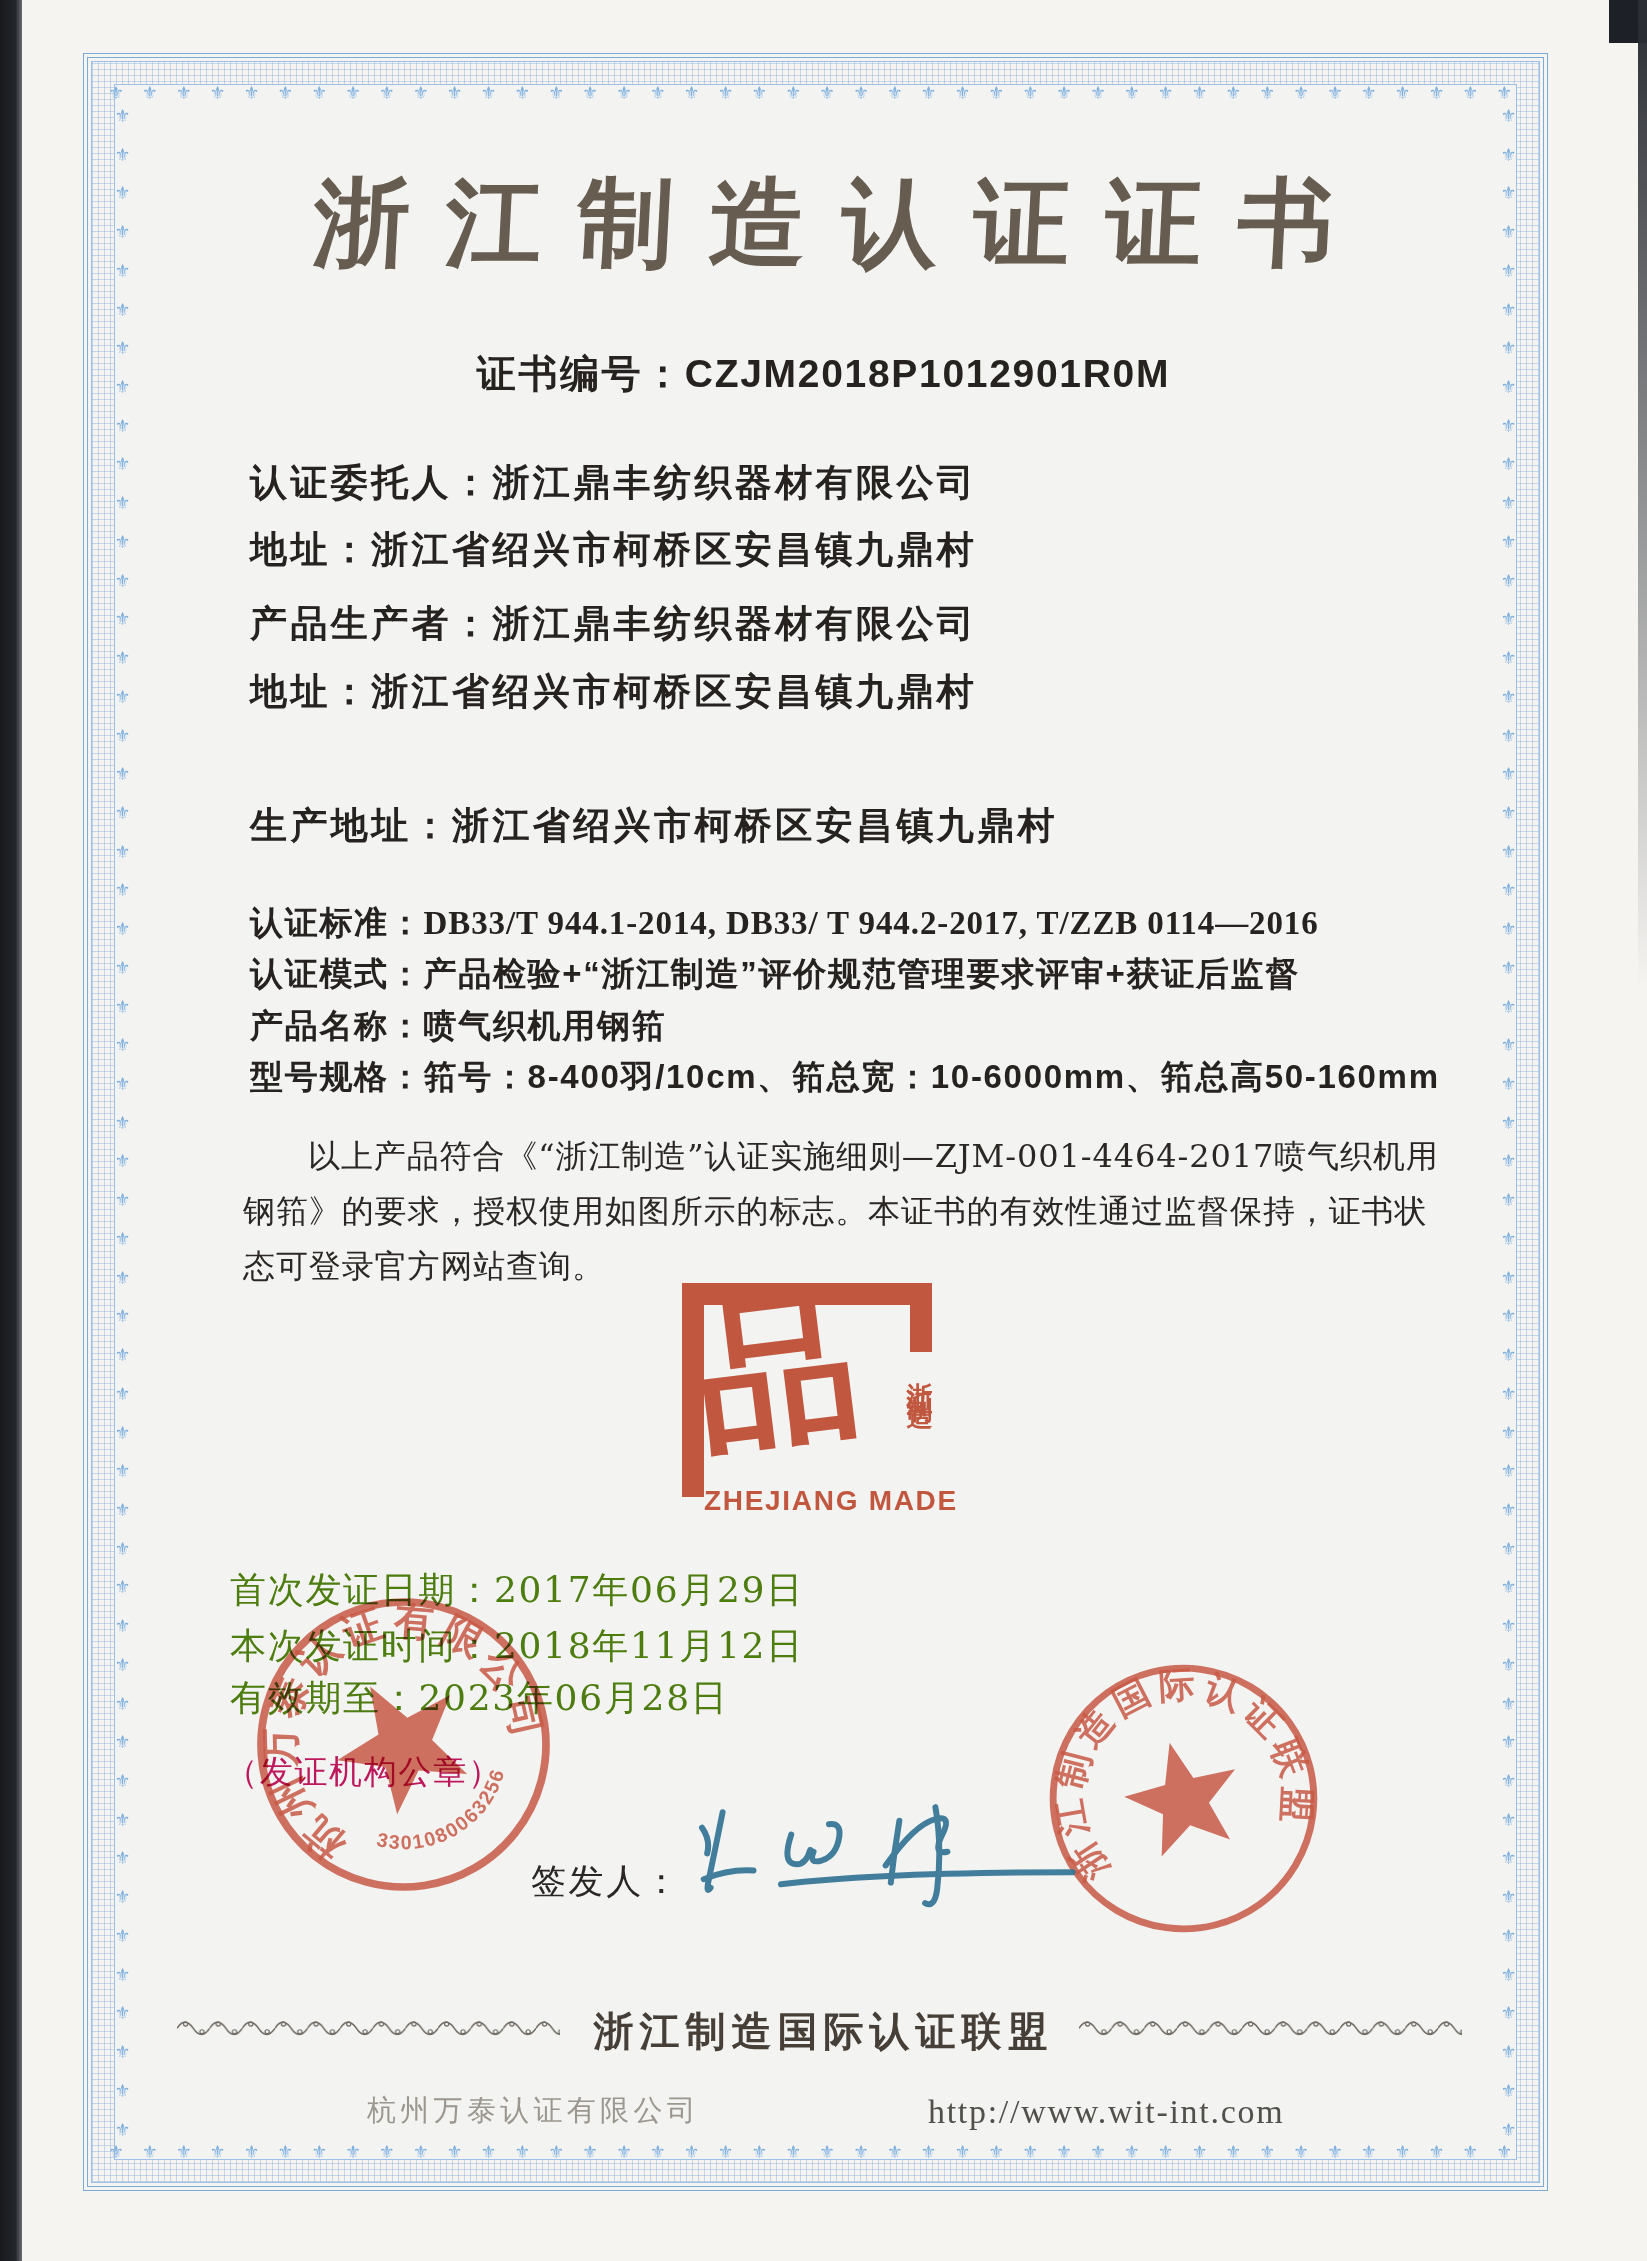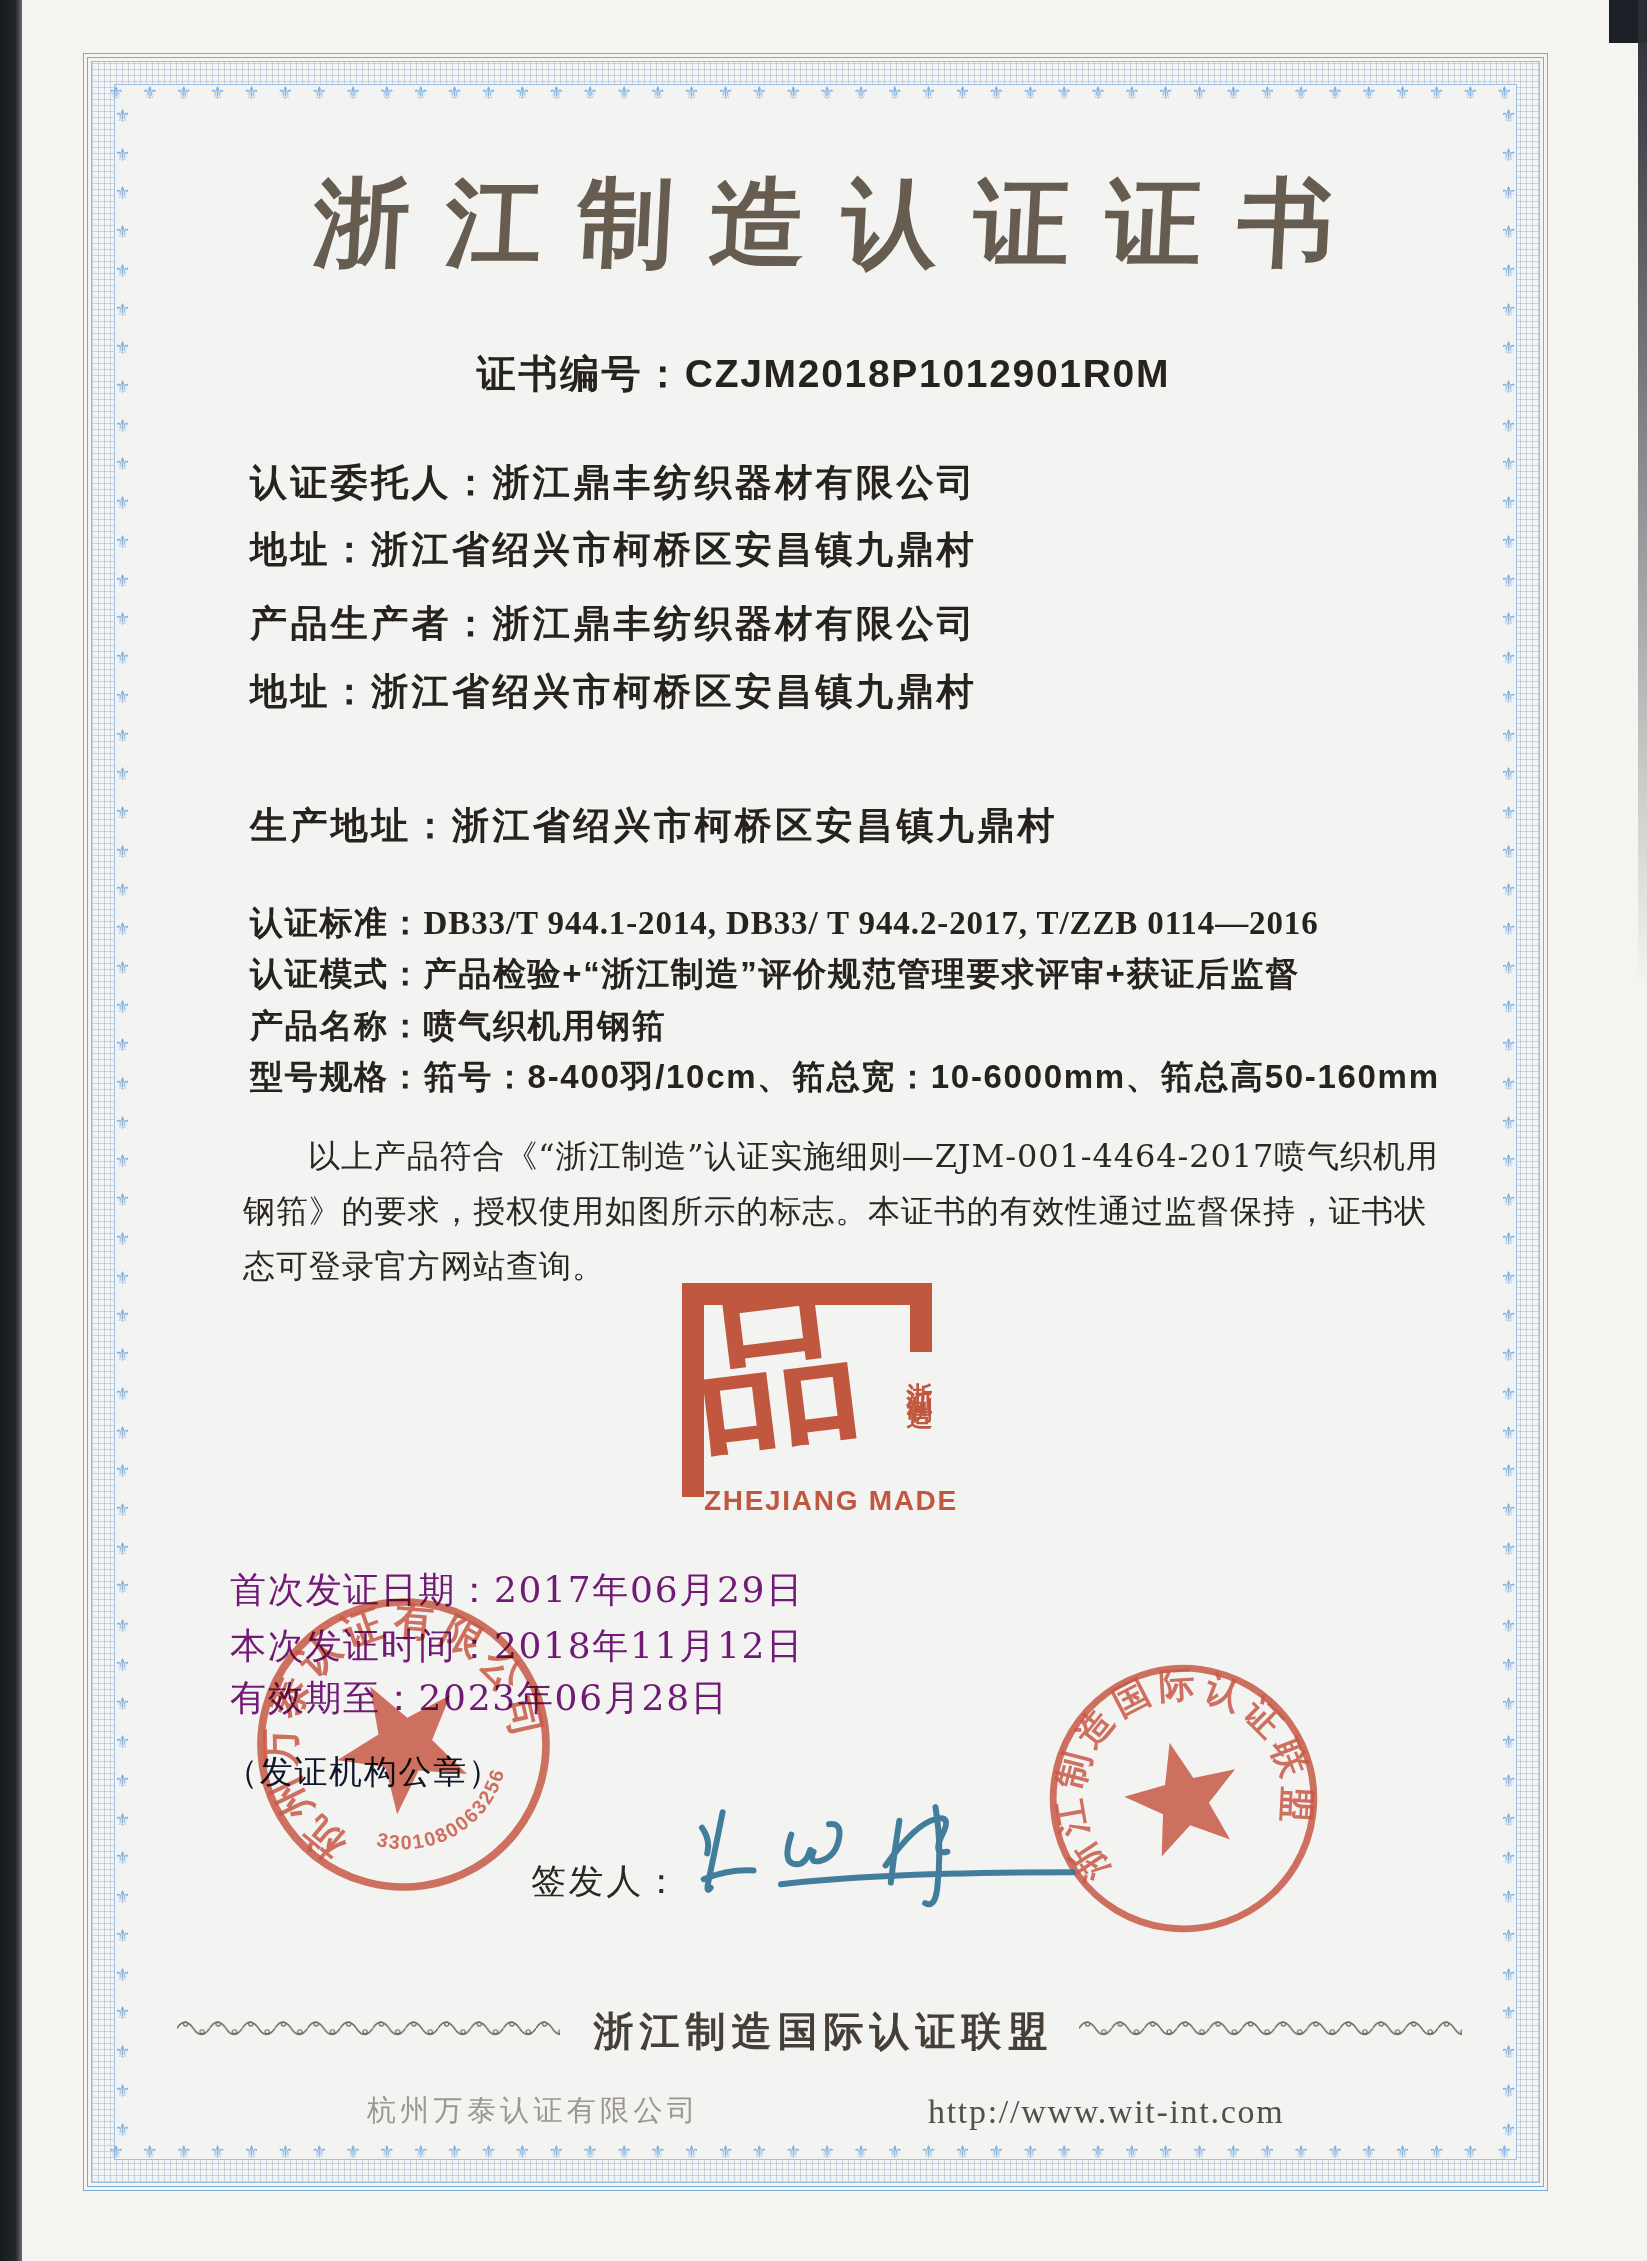--- a/index.html
+++ b/index.html
@@ -58,23 +58,23 @@
   .logo .bar-top{left:0;top:0;width:250px;height:22px;}
   .logo .bar-left{left:0;top:0;width:22px;height:214px;}
   .logo .bar-right{left:228px;top:0;width:22px;height:69px;}
   .logo .mark{position:absolute;left:13.7px;top:-3.4px;font-family:"DejaVu Serif",serif;
               font-size:161px;line-height:180px;font-weight:700;color:#c1573f;transform:rotate(-7deg);}
   .logo .side{position:absolute;left:221px;top:79px;writing-mode:vertical-rl;font-size:26px;
               font-weight:700;letter-spacing:6.9px;color:#c1573f;}
   .logo .bottomtxt{position:absolute;left:22px;top:202px;font-size:28px;font-weight:700;
               letter-spacing:1.7px;color:#c1573f;white-space:nowrap;}
 
-  .daterow{left:230px;font-family:"DejaVu Serif",serif;font-size:36px;color:#701a75;letter-spacing:1.7px;white-space:nowrap;}
+  .daterow{left:230px;font-family:"DejaVu Serif",serif;font-size:36px;color:#4d7c0f;letter-spacing:1.7px;white-space:nowrap;}
   .da1{top:1566px;} .da2{top:1622px;} .da3{top:1674px;}
-  .sealnote{left:225px;top:1750px;font-family:"DejaVu Serif",serif;font-size:33px;color:#0f172a;letter-spacing:1.7px;}
+  .sealnote{left:225px;top:1750px;font-family:"DejaVu Serif",serif;font-size:33px;color:#be185d;letter-spacing:1.7px;}
   .issuer{left:531px;top:1858px;font-family:Liberation Sans, sans-serif;font-size:35px;color:#2b2724;letter-spacing:2.6px;}
 
   .seal{mix-blend-mode:multiply;opacity:.92;z-index:3;}
   .sig{z-index:3;}
 
   .alliance{left:0;width:1647px;top:2004px;text-align:center;font-size:40px;font-weight:700;
             color:#453f37;letter-spacing:6px;}
   .divider{top:2018px;z-index:2;}
   .div-left{left:177px;}
   .div-right{left:1079px;}

